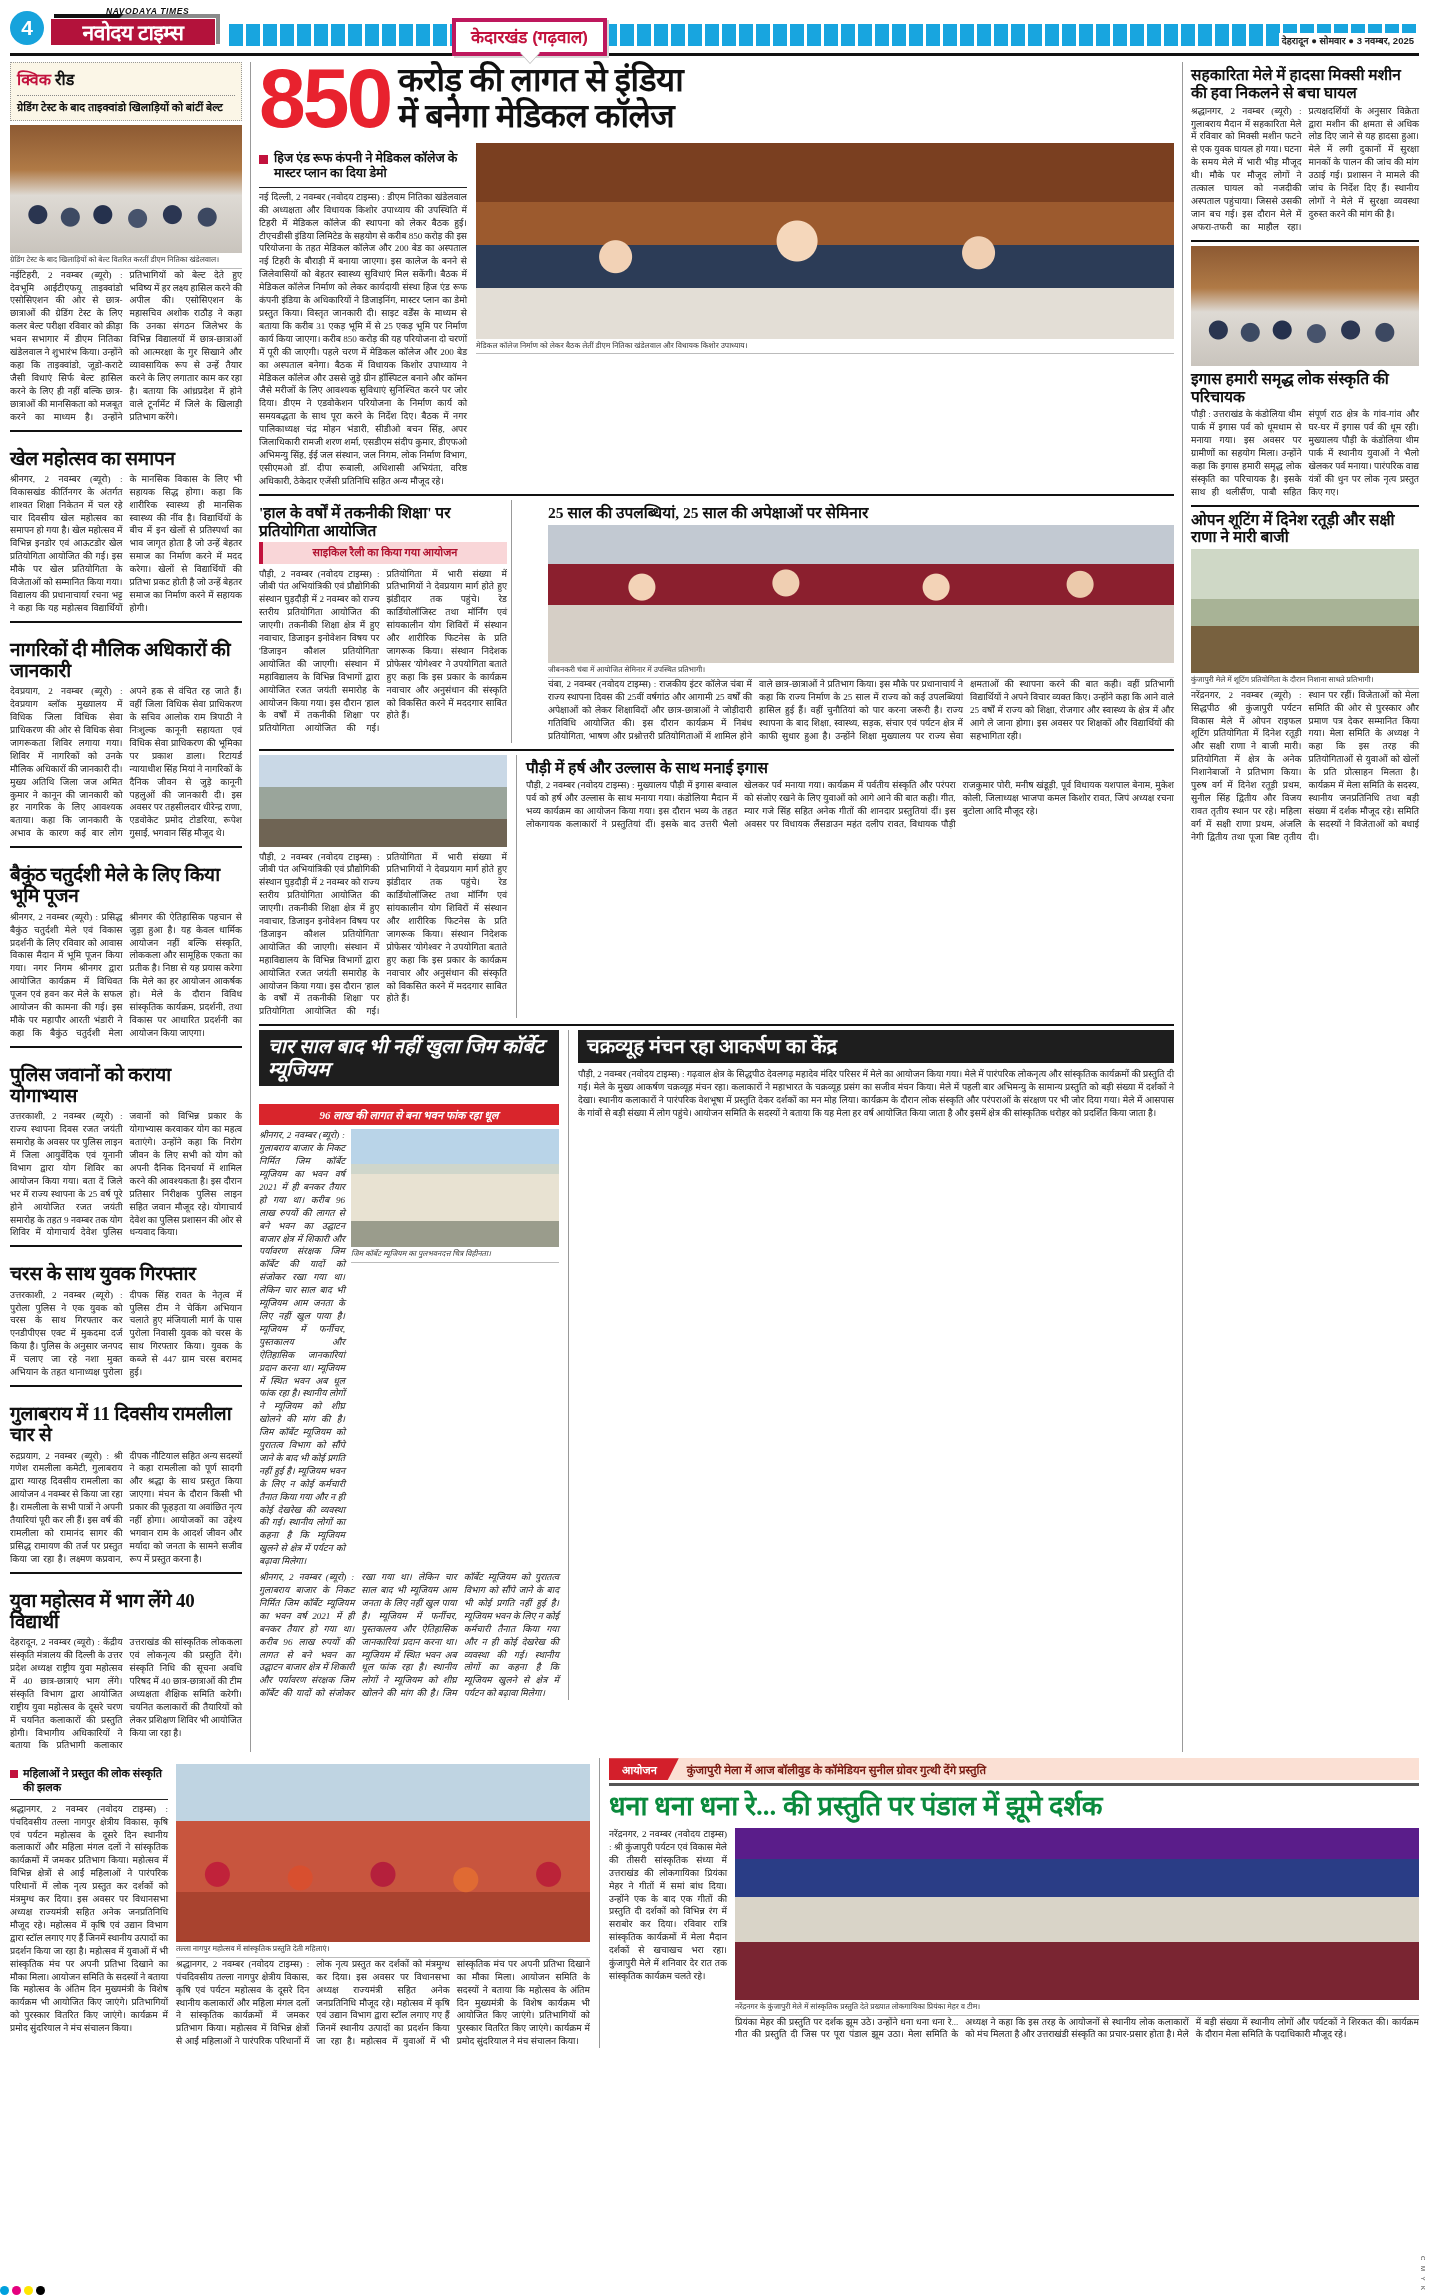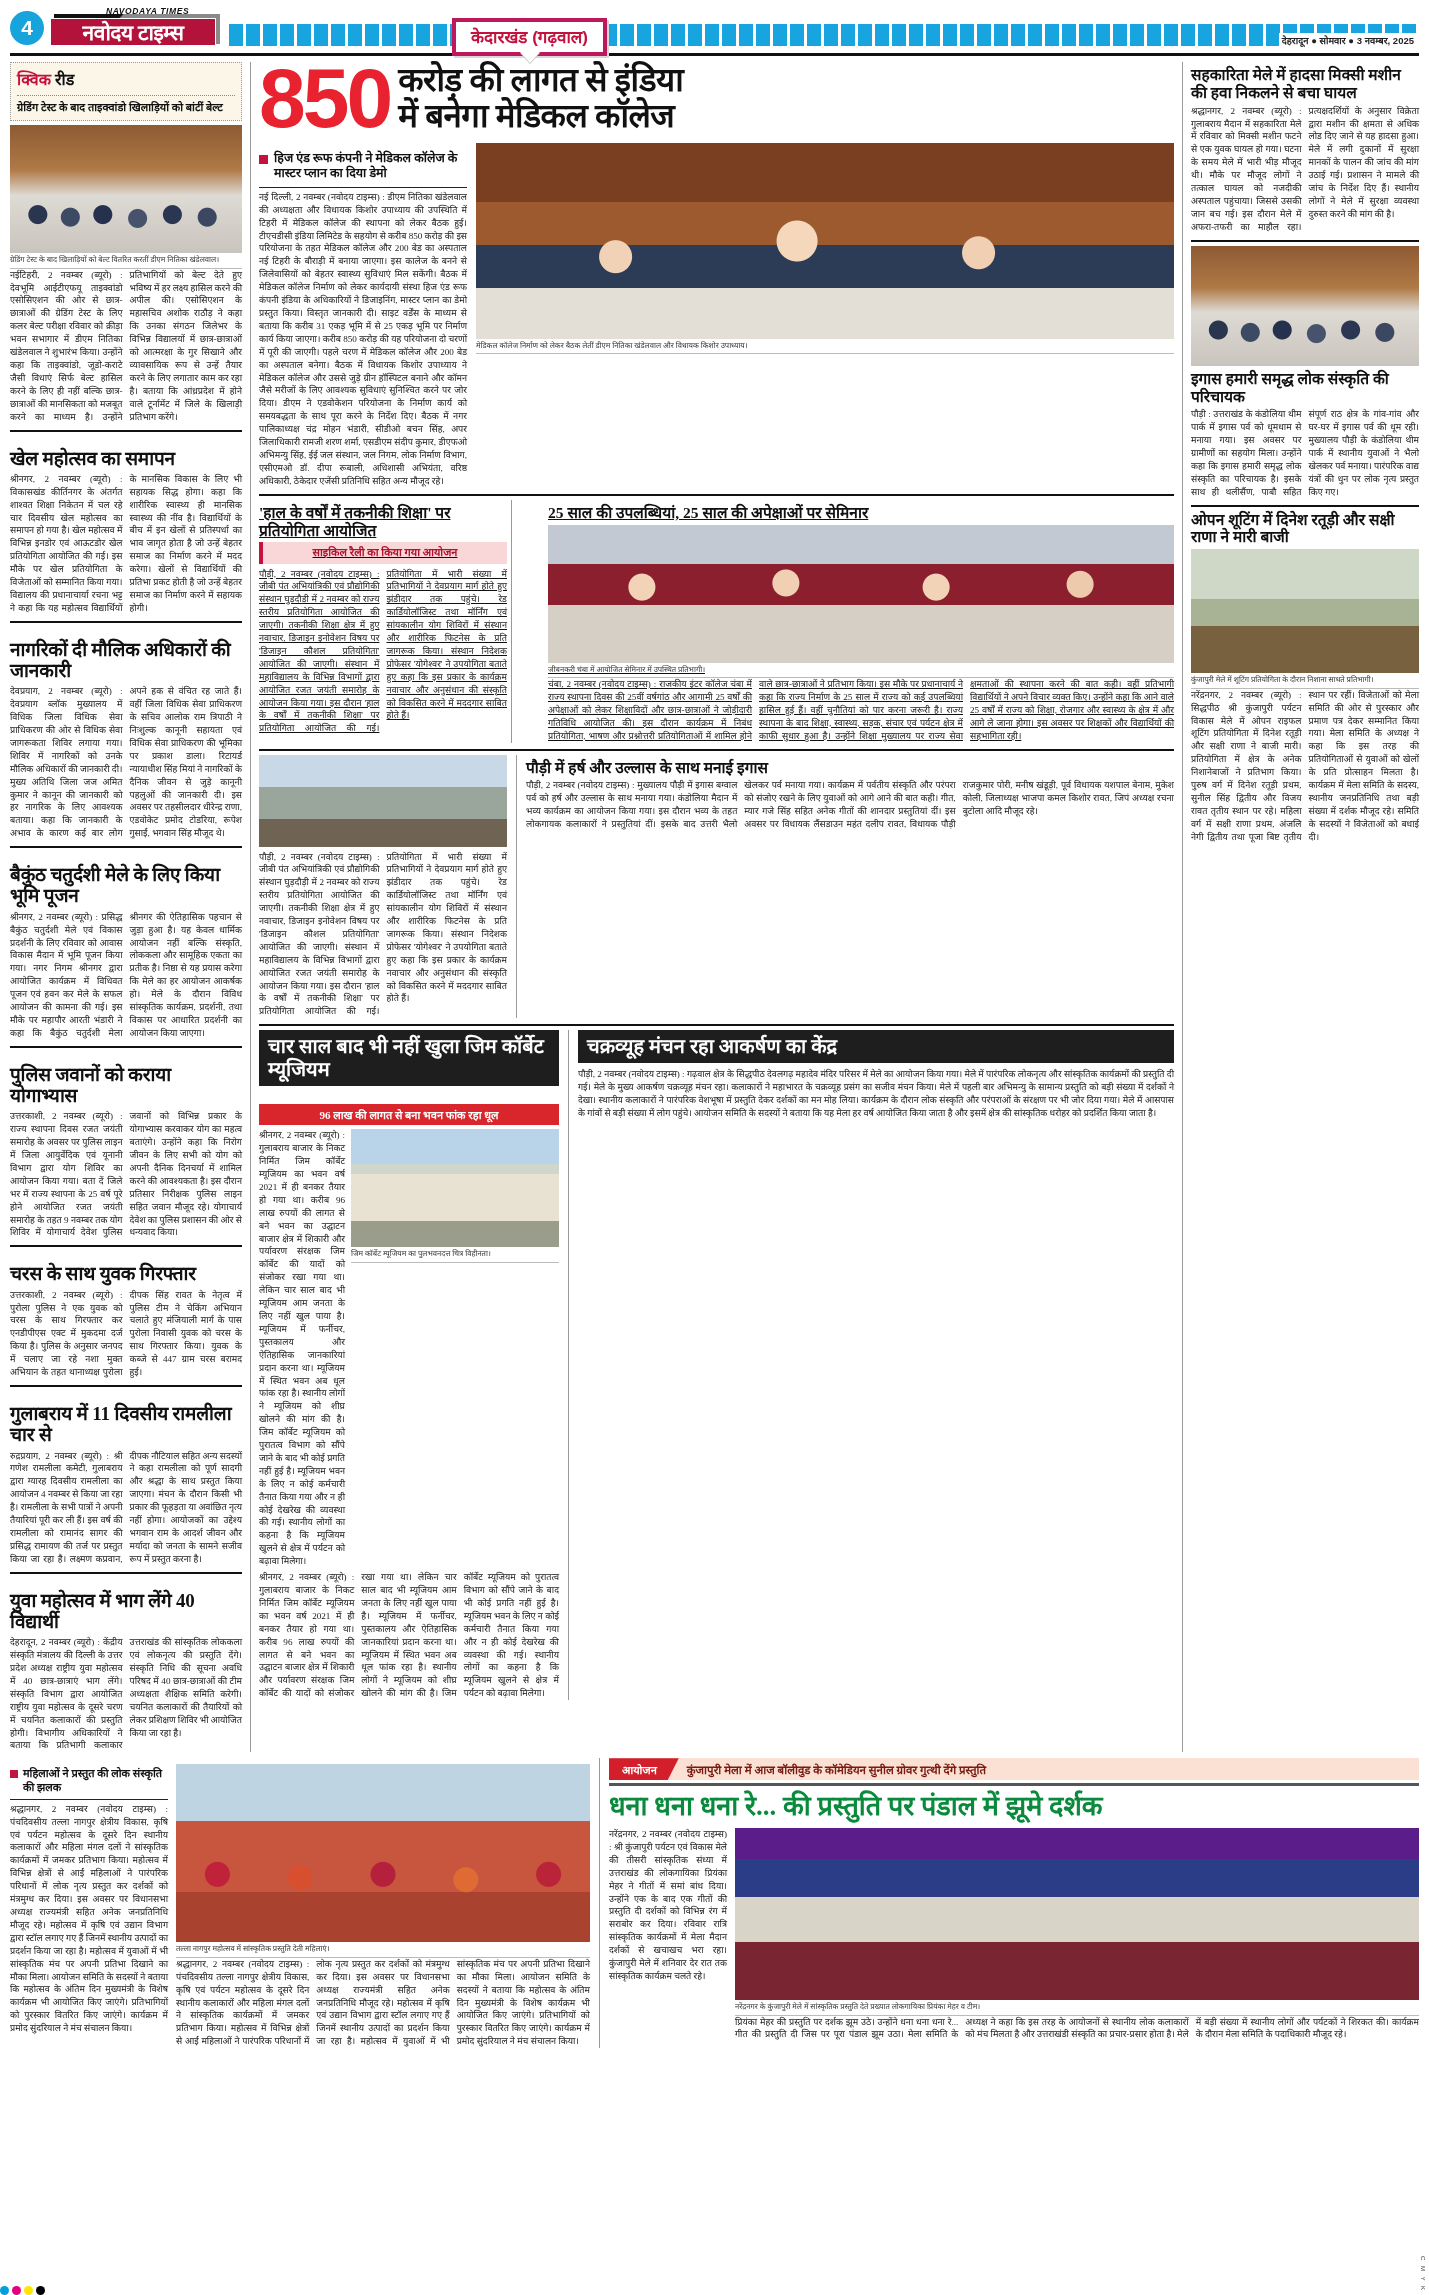--- a/index.html
+++ b/index.html
@@ -273,21 +273,21 @@
           <div class="body-txt" style="column-count:1;">नई दिल्ली, 2 नवम्बर (नवोदय टाइम्स) : डीएम नितिका खंडेलवाल की अध्यक्षता और विधायक किशोर उपाध्याय की उपस्थिति में टिहरी में मेडिकल कॉलेज की स्थापना को लेकर बैठक हुई। टीएचडीसी इंडिया लिमिटेड के सहयोग से करीब 850 करोड़ की इस परियोजना के तहत मेडिकल कॉलेज और 200 बेड का अस्पताल नई टिहरी के बौराड़ी में बनाया जाएगा। इस कालेज के बनने से जिलेवासियों को बेहतर स्वास्थ्य सुविधाएं मिल सकेंगी। बैठक में मेडिकल कॉलेज निर्माण को लेकर कार्यदायी संस्था हिज एंड रूफ कंपनी इंडिया के अधिकारियों ने डिजाइनिंग, मास्टर प्लान का डेमो प्रस्तुत किया। विस्तृत जानकारी दी। साइट वर्डेंस के माध्यम से बताया कि करीब 31 एकड़ भूमि में से 25 एकड़ भूमि पर निर्माण कार्य किया जाएगा। करीब 850 करोड़ की यह परियोजना दो चरणों में पूरी की जाएगी। पहले चरण में मेडिकल कॉलेज और 200 बेड का अस्पताल बनेगा। बैठक में विधायक किशोर उपाध्याय ने मेडिकल कॉलेज और उससे जुड़े ग्रीन हॉस्पिटल बनाने और कॉमन जैसे मरीजों के लिए आवश्यक सुविधाएं सुनिश्चित करने पर जोर दिया। डीएम ने एडवोकेशन परियोजना के निर्माण कार्य को समयबद्धता के साथ पूरा करने के निर्देश दिए। बैठक में नगर पालिकाध्यक्ष चंद्र मोहन भंडारी, सीडीओ बचन सिंह, अपर जिलाधिकारी रामजी शरण शर्मा, एसडीएम संदीप कुमार, डीएफओ अभिमन्यु सिंह, ईई जल संस्थान, जल निगम, लोक निर्माण विभाग, एसीएमओ डॉ. दीपा रूबाली, अधिशासी अभियंता, वरिष्ठ अधिकारी, ठेकेदार एजेंसी प्रतिनिधि सहित अन्य मौजूद रहे।</div>
         </div>
         <div style="flex:1;">
           <div class="photo ph-meeting" style="height:196px;"></div>
           <div class="cap">मेडिकल कॉलेज निर्माण को लेकर बैठक लेतीं डीएम नितिका खंडेलवाल और विधायक किशोर उपाध्याय।</div>
         </div>
       </div>
 
       <div class="hr-t2"></div>
 
-      <div style="display:flex;gap:4px;text-decoration:underline;">
+      <div style="display:flex;gap:4px;">
         <div style="width:248px;flex:none;">
           <div class="hl2">'हाल के वर्षों में तकनीकी शिक्षा' पर प्रतियोगिता आयोजित</div>
           <div class="mini-banner">साइकिल रैली का किया गया आयोजन</div>
           <div class="body-txt c2" style="margin-top:4px;">पौड़ी, 2 नवम्बर (नवोदय टाइम्स) : जीबी पंत अभियांत्रिकी एवं प्रौद्योगिकी संस्थान घुड़दौड़ी में 2 नवम्बर को राज्य स्तरीय प्रतियोगिता आयोजित की जाएगी। तकनीकी शिक्षा क्षेत्र में हुए नवाचार, डिजाइन इनोवेशन विषय पर 'डिजाइन कौशल प्रतियोगिता' आयोजित की जाएगी। संस्थान में महाविद्यालय के विभिन्न विभागों द्वारा आयोजित रजत जयंती समारोह के आयोजन किया गया। इस दौरान 'हाल के वर्षों में तकनीकी शिक्षा' पर प्रतियोगिता आयोजित की गई। प्रतियोगिता में भारी संख्या में प्रतिभागियों ने देवप्रयाग मार्ग होते हुए झंडीदार तक पहुंचे। रेड कार्डियोलॉजिस्ट तथा मॉर्निंग एवं सांयकालीन योग शिविरों में संस्थान और शारीरिक फिटनेस के प्रति जागरूक किया। संस्थान निदेशक प्रोफेसर 'योगेश्वर' ने उपयोगिता बताते हुए कहा कि इस प्रकार के कार्यक्रम नवाचार और अनुसंधान की संस्कृति को विकसित करने में मददगार साबित होते हैं।</div>
         </div>
         <div class="vsep"></div>
         <div style="flex:1;margin-left:32px;">
           <div class="hl2">25 साल की उपलब्धियां, 25 साल की अपेक्षाओं पर सेमिनार</div>
           <div class="photo ph-seminar" style="height:138px;margin-top:3px;"></div>
           <div class="cap">जीबनकरी चंबा में आयोजित सेमिनार में उपस्थित प्रतिभागी।</div>
@@ -305,21 +305,21 @@
         <div class="vsep"></div>
         <div style="flex:1;">
           <div class="hl2">पौड़ी में हर्ष और उल्लास के साथ मनाई इगास</div>
           <div class="body-txt c3">पौड़ी, 2 नवम्बर (नवोदय टाइम्स) : मुख्यालय पौड़ी में इगास बग्वाल पर्व को हर्ष और उल्लास के साथ मनाया गया। कंडोलिया मैदान में भव्य कार्यक्रम का आयोजन किया गया। इस दौरान भव्य के तहत लोकगायक कलाकारों ने प्रस्तुतियां दीं। इसके बाद उत्तरी भैलो खेलकर पर्व मनाया गया। कार्यक्रम में पर्वतीय संस्कृति और परंपरा को संजोए रखने के लिए युवाओं को आगे आने की बात कही। गीत, म्यार गजे सिंह सहित अनेक गीतों की शानदार प्रस्तुतियां दीं। इस अवसर पर विधायक लैंसडाउन महंत दलीप रावत, विधायक पौड़ी राजकुमार पोरी, मनीष खंडूड़ी, पूर्व विधायक यशपाल बेनाम, मुकेश कोली, जिलाध्यक्ष भाजपा कमल किशोर रावत, जिपं अध्यक्ष रचना बुटोला आदि मौजूद रहे।</div>
         </div>
       </div>
 
       <div class="hr-t2"></div>
 
       <div style="display:flex;gap:9px;">
-        <div style="width:300px;flex:none;">
+        <div style="width:300px;flex:none;font-style:italic;">
           <div class="dark-banner">चार साल बाद भी नहीं खुला जिम कॉर्बेट म्यूजियम</div>
           <div class="photo" style="height:18px;background:#fff;"></div>
           <div class="redband" style="width:100%;text-align:center;">96 लाख की लागत से बना भवन फांक रहा धूल</div>
           <div style="display:flex;gap:6px;margin-top:4px;">
             <div style="width:86px;flex:none;">
               <div class="body-txt" style="column-count:1;">श्रीनगर, 2 नवम्बर (ब्यूरो) : गुलाबराय बाजार के निकट निर्मित जिम कॉर्बेट म्यूजियम का भवन वर्ष 2021 में ही बनकर तैयार हो गया था। करीब 96 लाख रुपयों की लागत से बने भवन का उद्घाटन बाजार क्षेत्र में शिकारी और पर्यावरण संरक्षक जिम कॉर्बेट की यादों को संजोकर रखा गया था। लेकिन चार साल बाद भी म्यूजियम आम जनता के लिए नहीं खुल पाया है। म्यूजियम में फर्नीचर, पुस्तकालय और ऐतिहासिक जानकारियां प्रदान करना था। म्यूजियम में स्थित भवन अब धूल फांक रहा है। स्थानीय लोगों ने म्यूजियम को शीघ्र खोलने की मांग की है। जिम कॉर्बेट म्यूजियम को पुरातत्व विभाग को सौंपे जाने के बाद भी कोई प्रगति नहीं हुई है। म्यूजियम भवन के लिए न कोई कर्मचारी तैनात किया गया और न ही कोई देखरेख की व्यवस्था की गई। स्थानीय लोगों का कहना है कि म्यूजियम खुलने से क्षेत्र में पर्यटन को बढ़ावा मिलेगा।</div>
             </div>
             <div style="flex:1;">
               <div class="photo ph-building" style="height:118px;"></div>
               <div class="cap">जिम कॉर्बेट म्यूजियम का पुलभवनदत्त चित्र विहीनता।</div>

